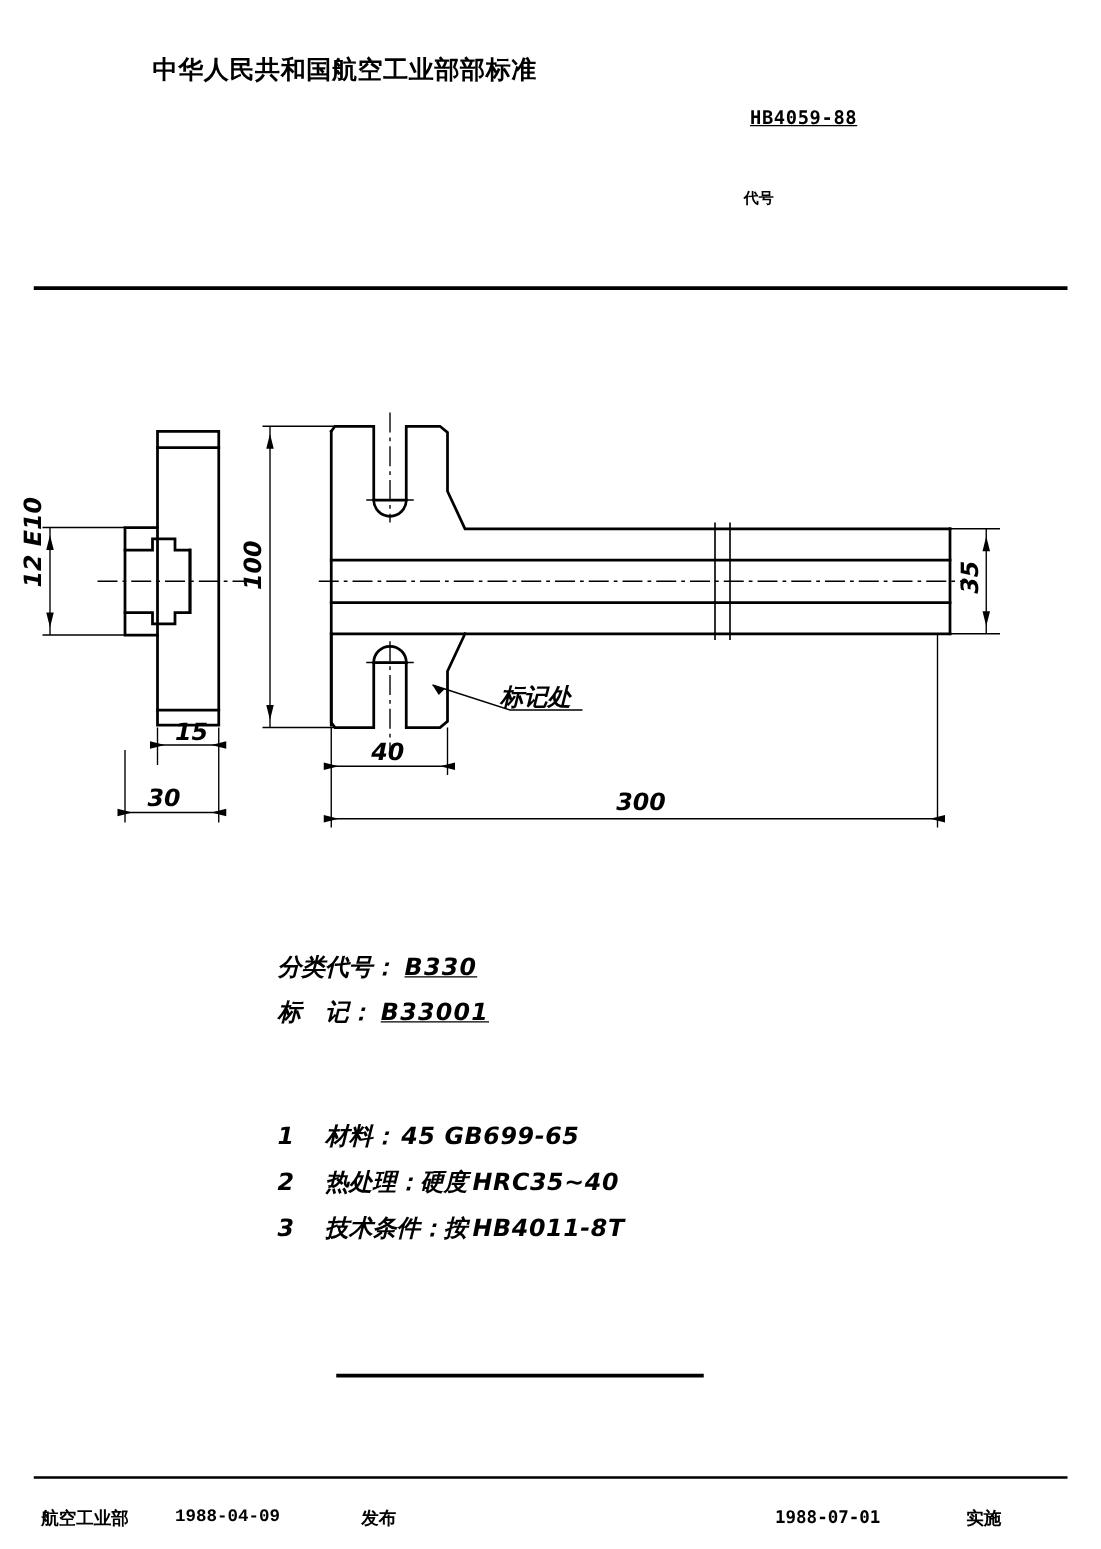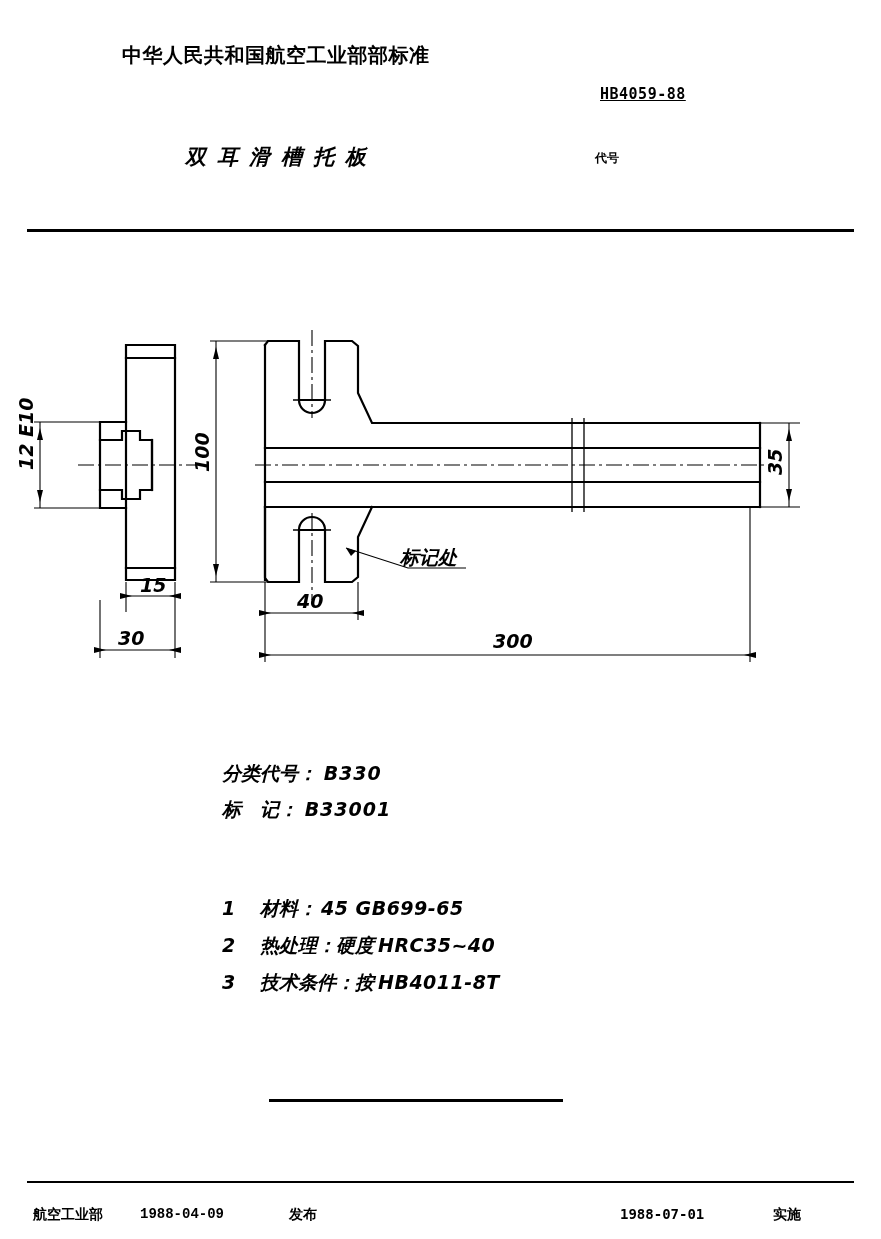--- a/index.html
+++ b/index.html
@@ -83,20 +83,21 @@
   }
   #mark-code {
     left: 222px; top: 797px;
     font-size: 19px;
   }
   .mono-val {
     font-family: "DejaVu Sans", sans-serif;
     font-style: italic;
     font-weight: bold;
     letter-spacing: 1px;
+    text-decoration: underline;
   }
 
   #notes { left: 222px; top: 896px; }
   .note-row {
     display: flex;
     align-items: baseline;
     margin-bottom: 11px;
     font-size: 19px;
   }
   .note-num {
@@ -160,21 +161,20 @@
 </style>
 </head>
 <body>
 
 <div id="page">
 
   <div class="abs" id="std-title">中华人民共和国航空工业部部标准</div>
 
   <div class="abs" id="std-number">HB4059-88</div>
 
-  <div class="abs" id="part-name">双耳滑槽托板</div>
 
   <div class="abs" id="code-label">代号</div>
 
   <div class="abs" id="rule-top"></div>
 
   <div class="abs" id="drawing">
     <svg width="881" height="420" viewBox="0 0 881 420">
 
       <g>
 

